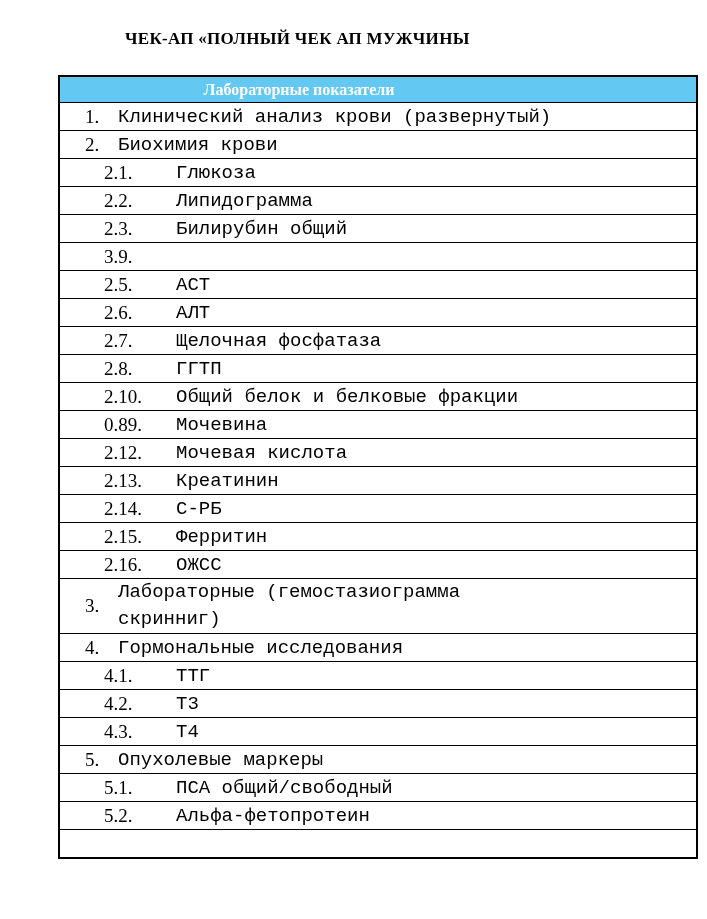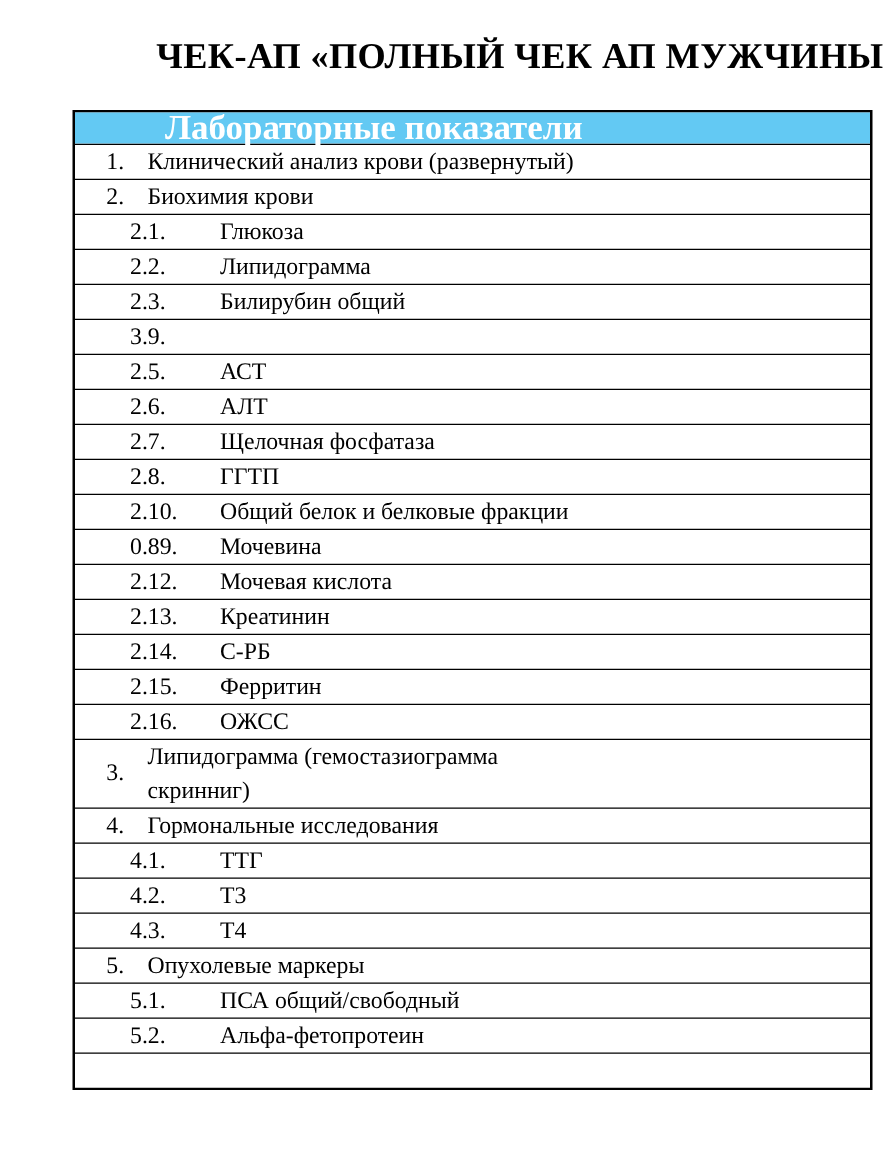--- a/index.html
+++ b/index.html
@@ -10,38 +10,38 @@
   body {
     width: 707px;
     height: 919px;
     font-family: "Liberation Serif", "DejaVu Serif", serif;
     color: #000;
     position: relative;
     overflow: hidden;
   }
   .doc-title {
     margin: 29px 0 0 125px;
-    font-size: 29px;
+    font-size: 17px;
     font-weight: bold;
     letter-spacing: 0.3px;
     white-space: nowrap;
   }
   .lab-table {
     margin: 26px 0 0 58px;
     width: 636px;
     border: 2px solid #000;
     background: #fff;
   }
   .table-header {
     height: 25px;
     line-height: 25px;
     background: #63c9f3;
     color: #ffffff;
     font-weight: bold;
-    font-size: 28px;
+    font-size: 16px;
     text-align: center;
     padding-right: 158px;
   }
   .row {
     display: flex;
     align-items: center;
     border-top: 1px solid #000;
     height: 27px;
     font-size: 19px;
     line-height: 26px;
@@ -54,20 +54,21 @@
   .row.main .num {
     margin-left: 25px;
     width: 33px;
   }
   .row.sub .num {
     margin-left: 44px;
     width: 72px;
   }
   .row .label {
     white-space: nowrap;
+    font-family: Liberation Mono, monospace;
   }
   .row.wrap2 {
     height: 54px;
   }
   .row.wrap2 .label {
     white-space: normal;
     line-height: 27px;
   }
   .row.empty {
     height: 27px;
@@ -161,21 +162,21 @@
     <span class="label">Ферритин</span>
   </div>
 
   <div class="row sub">
     <span class="num">2.16.</span>
     <span class="label">ОЖСС</span>
   </div>
 
   <div class="row main wrap2">
     <span class="num">3.</span>
-    <span class="label"><span>Липидограмма (гемостазиограмма</span><br><span>скринниг)</span></span>
+    <span class="label"><span>Лабораторные (гемостазиограмма</span><br><span>скринниг)</span></span>
   </div>
 
   <div class="row main">
     <span class="num">4.</span>
     <span class="label">Гормональные исследования</span>
   </div>
 
   <div class="row sub">
     <span class="num">4.1.</span>
     <span class="label">ТТГ</span>

